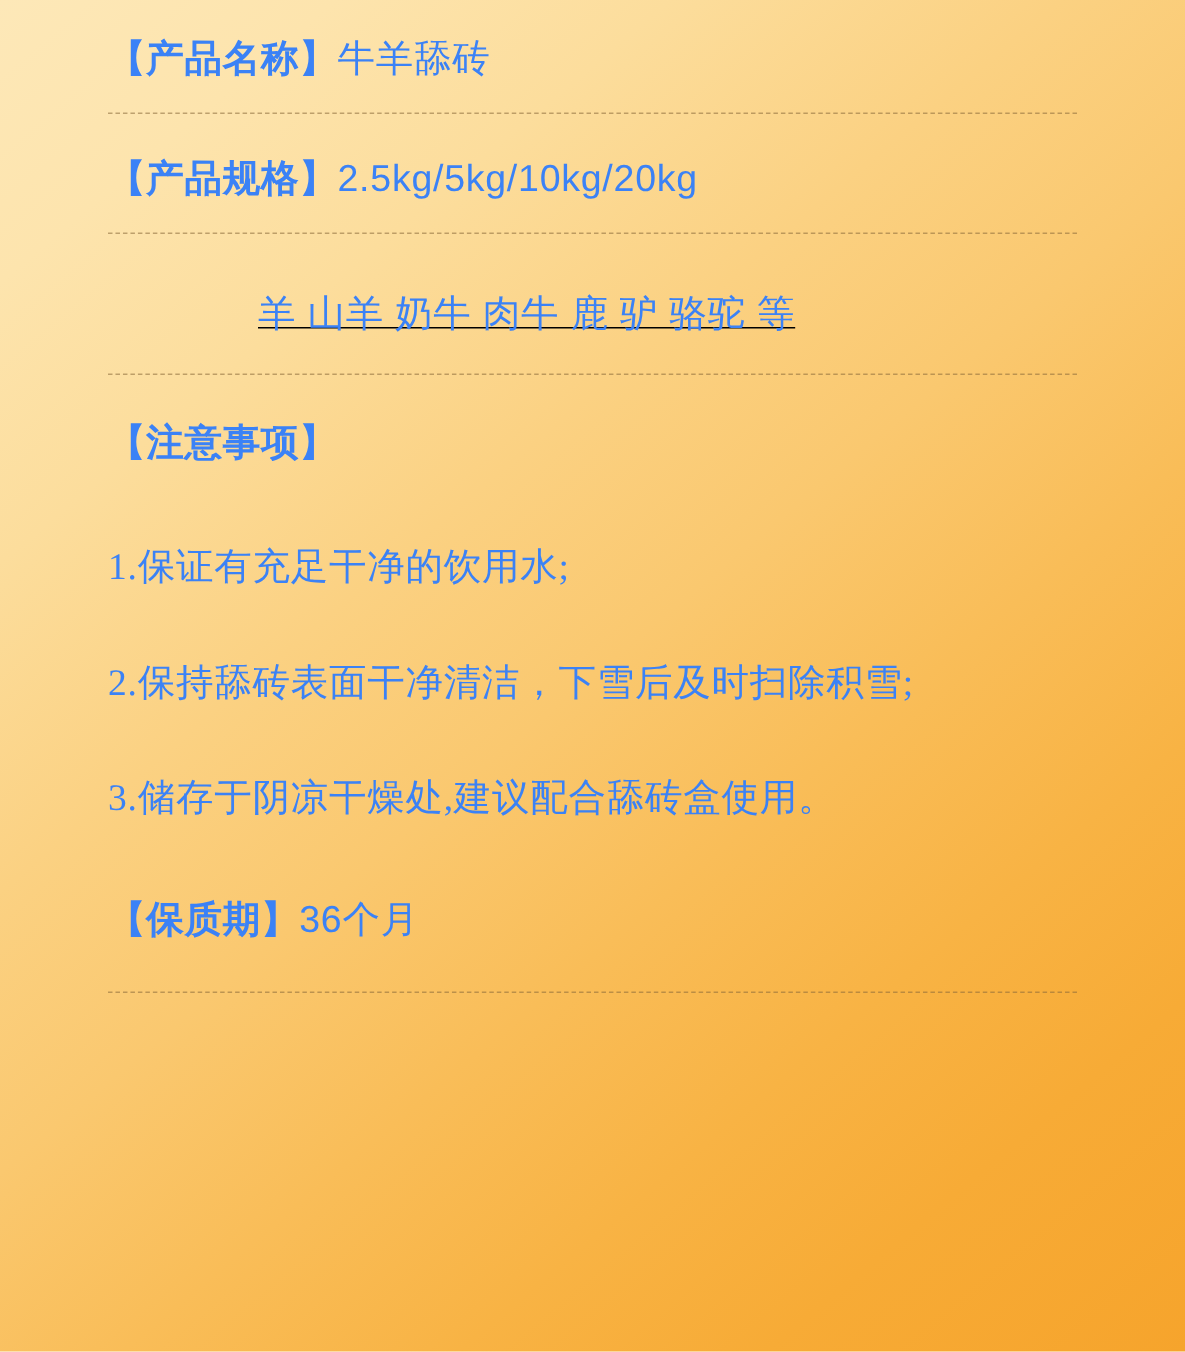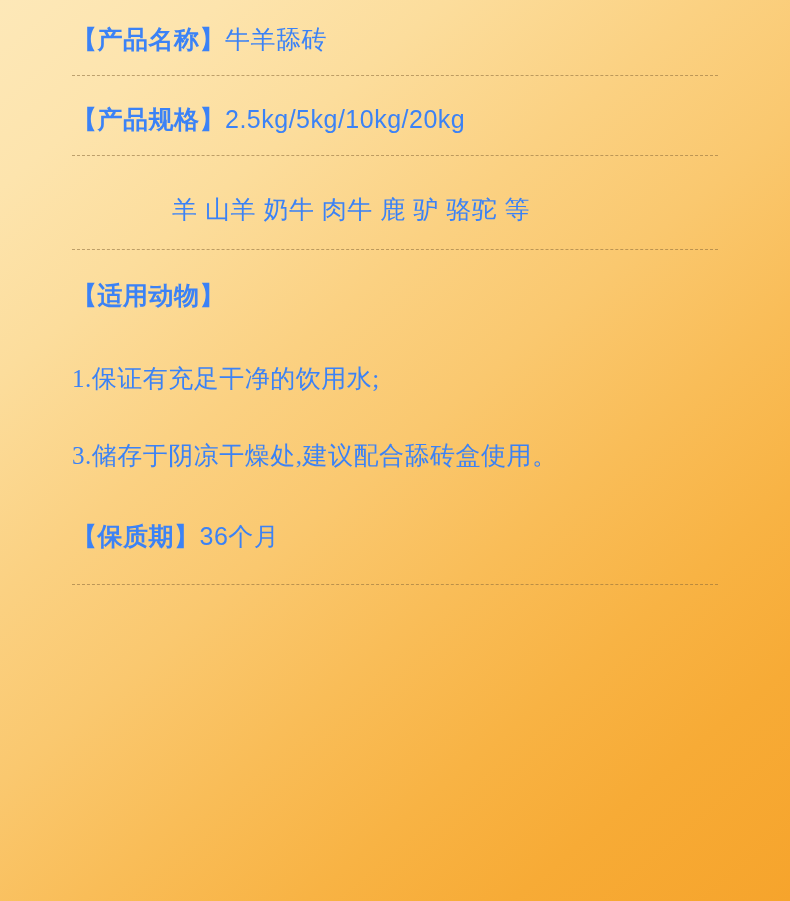--- a/index.html
+++ b/index.html
@@ -45,21 +45,21 @@
   .divider {
     height: 0;
     border-top: 1px dashed #8a6a3a;
     opacity: .55;
     margin: 0;
   }
   
   .blk-name      { padding-top: 22px;  padding-bottom: 18px; }
   .blk-spec      { padding-top: 26px;  padding-bottom: 18px; }
   .blk-animal    { padding-top: 26px;  padding-bottom: 10px; }
-  .blk-animal2   { padding-top: 36px;  padding-bottom: 22px; padding-left: 100px;}
+  .blk-animal2   { padding-top: 36px;  padding-bottom: 22px; padding-left: 100px; text-decoration: underline;}
   .blk-notice    { padding-top: 28px;  padding-bottom: 6px; }
   .blk-note      { padding-top: 42px; font-family: Liberation Serif, serif; }
   .blk-shelf     { padding-top: 46px;  padding-bottom: 30px; }
   .divider-full  { margin-left: 0; margin-right: 0; }
 </style>
 </head>
 <body>
 
 <div class="sheet">
 
@@ -72,27 +72,30 @@
     <span class="line-text bold">【产品规格】</span><span class="line-text">2.5kg/5kg/10kg/20kg</span>
   </div>
   <div class="divider divider-full"></div>
 
   <div class="row blk-animal2">
     <span class="line-text">羊 山羊 奶牛 肉牛 鹿 驴 骆驼 等</span>
   </div>
   <div class="divider divider-full"></div>
 
   <div class="row blk-notice">
-    <span class="line-text bold">【适用动物】</span>
+    <span class="line-text bold">【注意事项】</span>
   </div>
 
   <div class="row blk-note">
     <span class="line-text">1.保证有充足干净的饮用水;</span>
   </div>
 
+  <div class="row blk-note">
+    <span class="line-text">2.保持舔砖表面干净清洁，下雪后及时扫除积雪;</span>
+  </div>
 
   <div class="row blk-note">
     <span class="line-text">3.储存于阴凉干燥处,建议配合舔砖盒使用。</span>
   </div>
 
   <div class="row blk-shelf">
     <span class="line-text bold">【保质期】</span><span class="line-text">36个月</span>
   </div>
   <div class="divider divider-full"></div>
 

